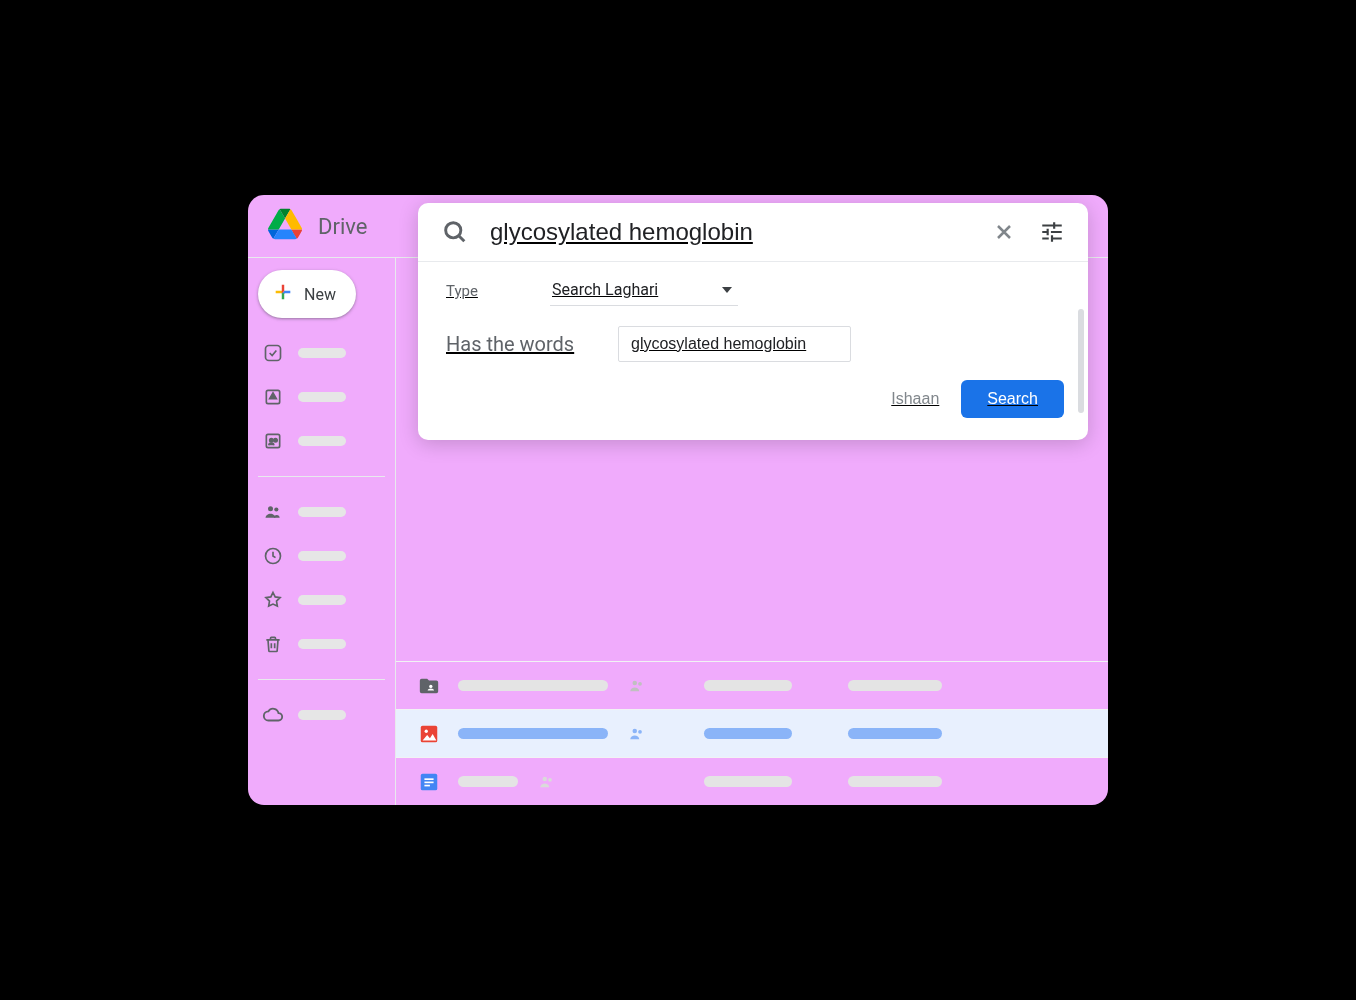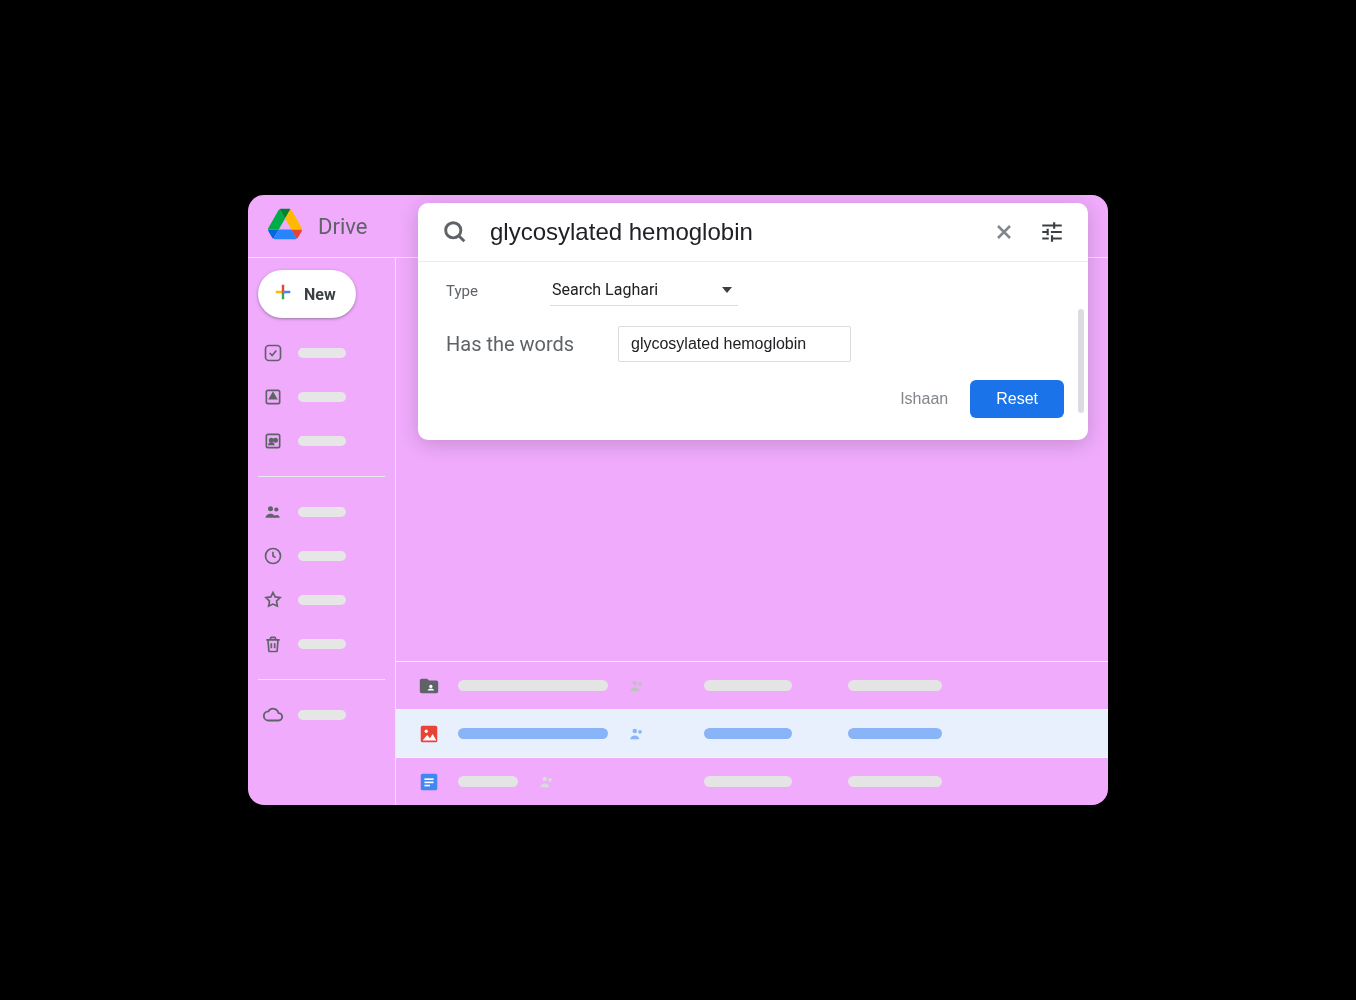--- a/index.html
+++ b/index.html
@@ -53,21 +53,21 @@
   display: inline-flex;
   align-items: center;
   gap: 10px;
   height: 48px;
   padding: 0 20px 0 14px;
   border-radius: 24px;
   background: #fff;
   box-shadow: 0 1px 2px rgba(60,64,67,.3), 0 1px 3px 1px rgba(60,64,67,.15);
   font-size: 16px;
   color: #3c4043;
-  font-weight: 700;
+  font-weight: 400;
   width: fit-content;
   cursor: pointer;
 }
 .sb-group {
   display: flex;
   flex-direction: column;
   gap: 10px;
   padding: 10px 0;
 }
 .sb-divider { border-top: 1px solid #e8eaed; }
@@ -129,20 +129,21 @@
   position: absolute;
   top: 8px;
   left: 170px;
   width: 670px;
   background: #fff;
   border-radius: 10px;
   box-shadow: 0 4px 20px rgba(0,0,0,0.18);
   z-index: 20;
   display: flex;
   flex-direction: column;
+  text-decoration: underline;
 }
 .search-row {
   display: flex;
   align-items: center;
   padding: 14px 22px;
   gap: 20px;
 }
 .search-icon { width: 30px; height: 30px; color: #5f6368; display:flex; align-items:center; justify-content:center;}
 .search-query {
   flex: 1;
@@ -447,17 +448,17 @@
           <span class="arrow-down"></span>
         </div>
       </div>
       <div class="filter-row" style="margin-top:6px">
         <span class="filter-label-wide">Has the words</span>
         <input class="words-input" value="glycosylated hemoglobin" style="">
       </div>
     </div>
     <div class="actions">
       <button class="reset-btn">Ishaan</button>
-      <button class="search-btn">Reset</button>
+      <button class="search-btn">Search</button>
     </div>
     <div class="panel-scrollbar"></div>
   </div>
 </div>
 
 </body></html>

